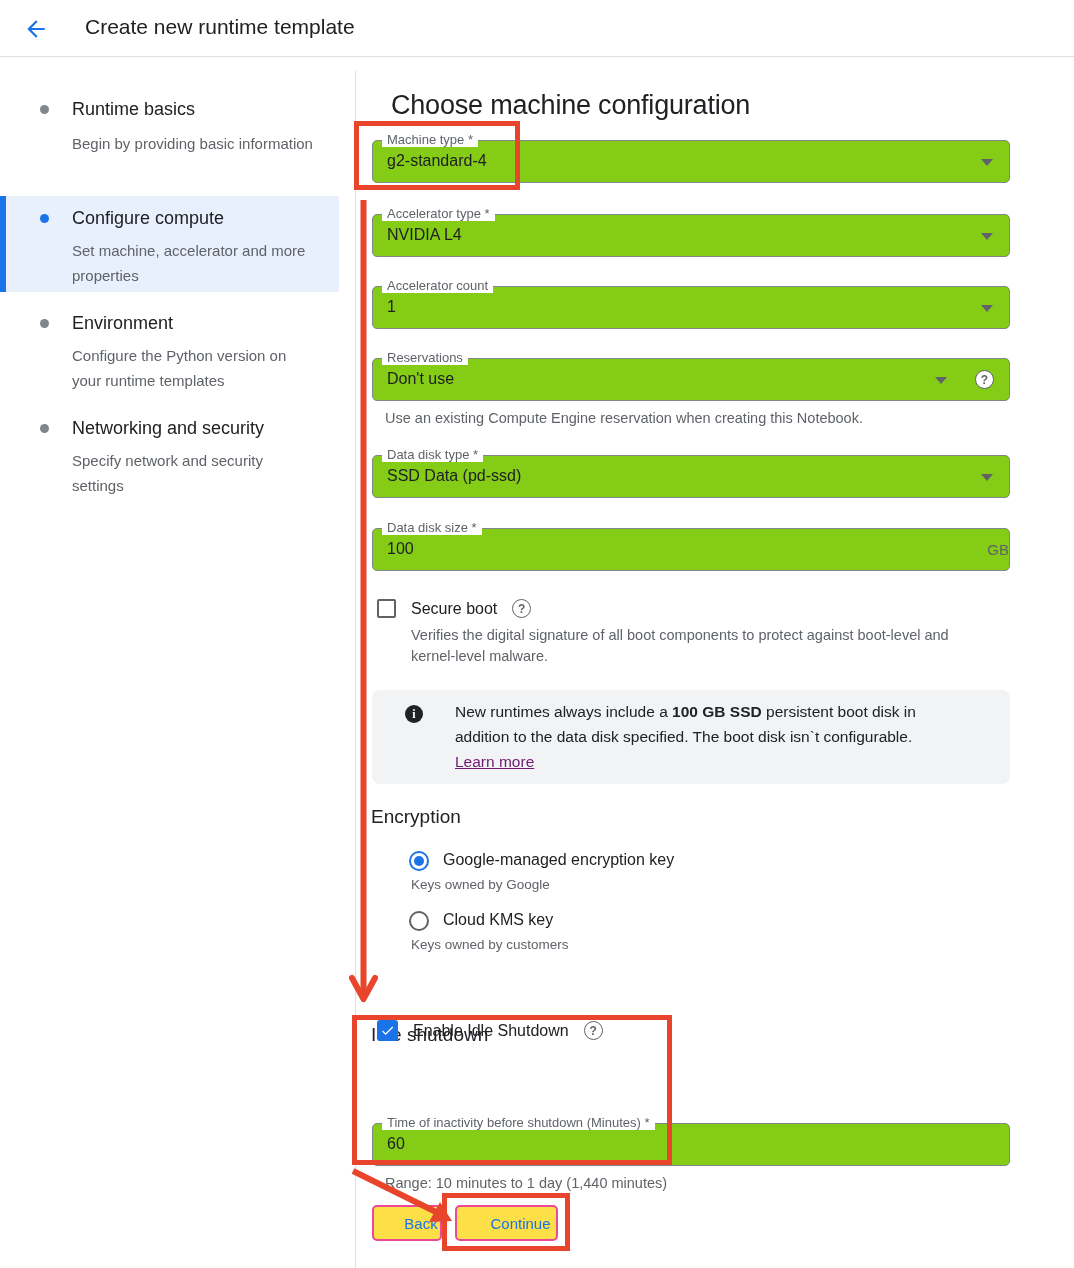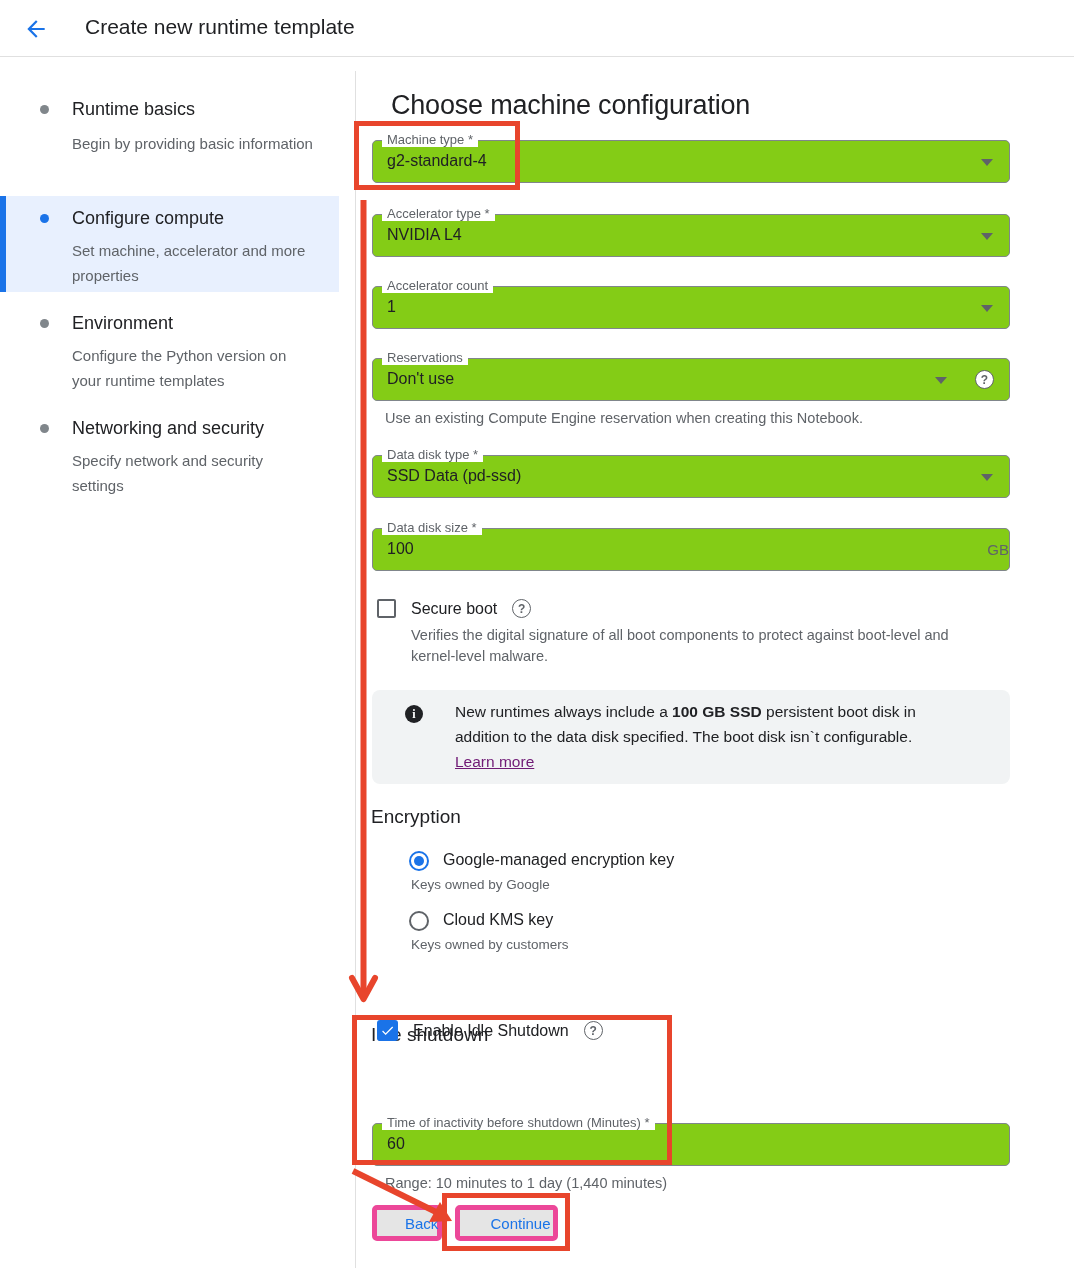--- a/index.html
+++ b/index.html
@@ -75,22 +75,22 @@
 
   .radio-row { position:absolute; left:377px; display:flex; align-items:flex-start; gap:14px;margin-left:32px; }
   .radio { width:20px; height:20px; border:2px solid #5f6368; border-radius:50%;
     background:#fff; cursor:pointer; flex:none; }
   .radio.selected { border-color:#1a73e8; display:flex; align-items:center;
     justify-content:center; }
   .radio-dot { width:10px; height:10px; border-radius:50%; background:#1a73e8; }
   .radio-label { font-size:16px; color:#202124; cursor:pointer; }
   .radio-desc { position:absolute; left:411px; font-size:13.5px; color:#5f6368; }
 
-  .btn { position:absolute; height:36px; border:5px solid #ec4899; border-radius:5px;
-    background:#e5e5e5; color:#1a73e8; font-size:15px; font-weight:500;
+  .btn { position:absolute; height:36px; border:2px solid #ec4899; border-radius:5px;
+    background:#fde047; color:#1a73e8; font-size:15px; font-weight:500;
     font-family:"Liberation Sans", sans-serif; cursor:pointer;padding-left:28px; }
   .btn-back { left:372px; top:1205px; width:70px; }
   .btn-continue { left:455px; top:1205px; width:103px; }
 
   
   .redbox { position:absolute; border:5px solid #e8452c; pointer-events:none; z-index:40; }
   .annot-svg { position:absolute; left:0; top:0; width:1074px; height:1268px;
     pointer-events:none; z-index:41; }
 </style>
 </head>

